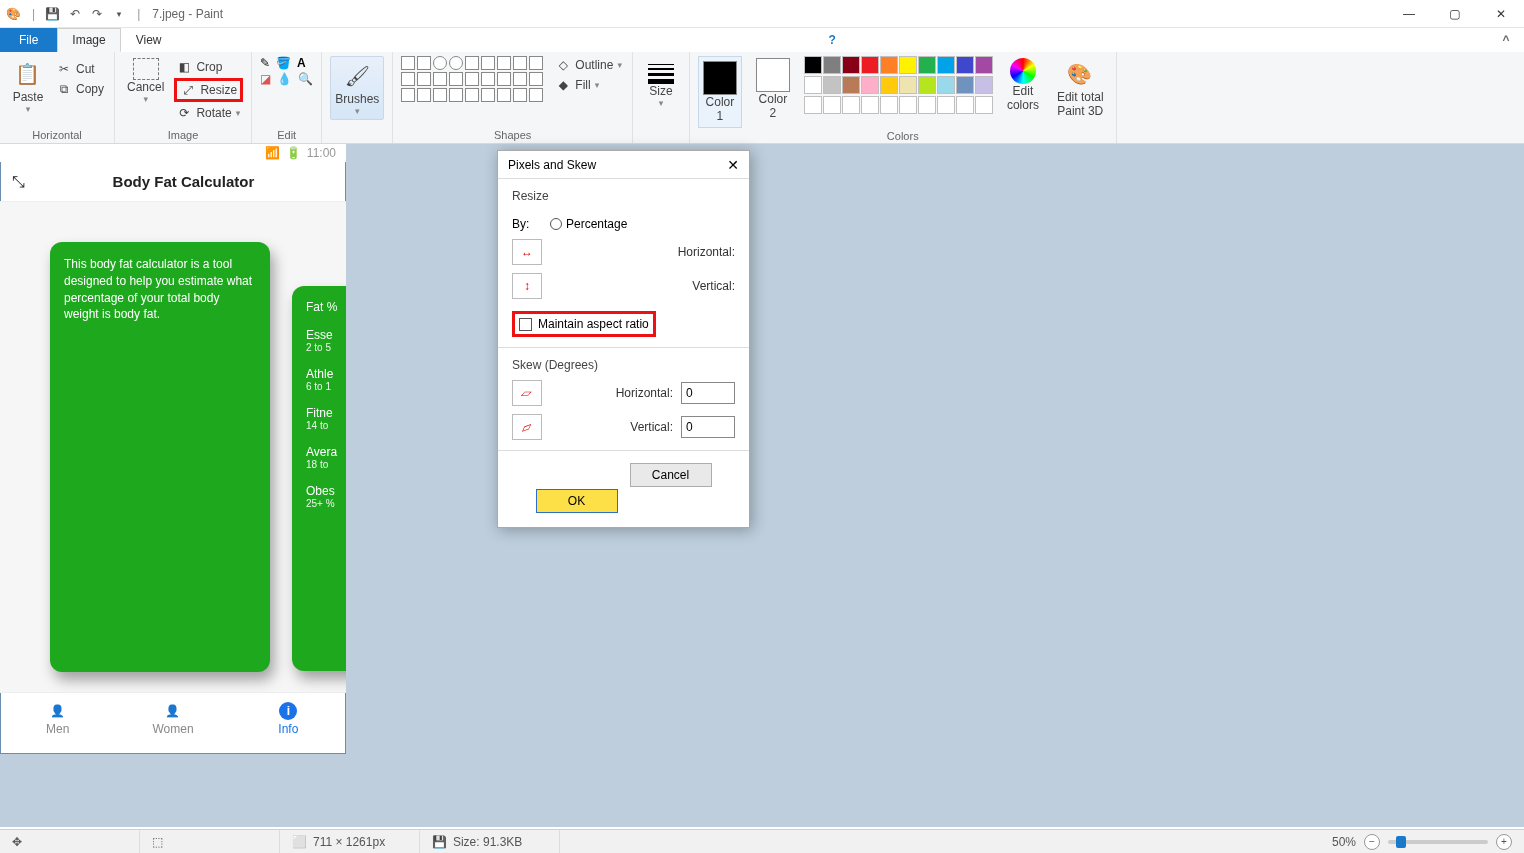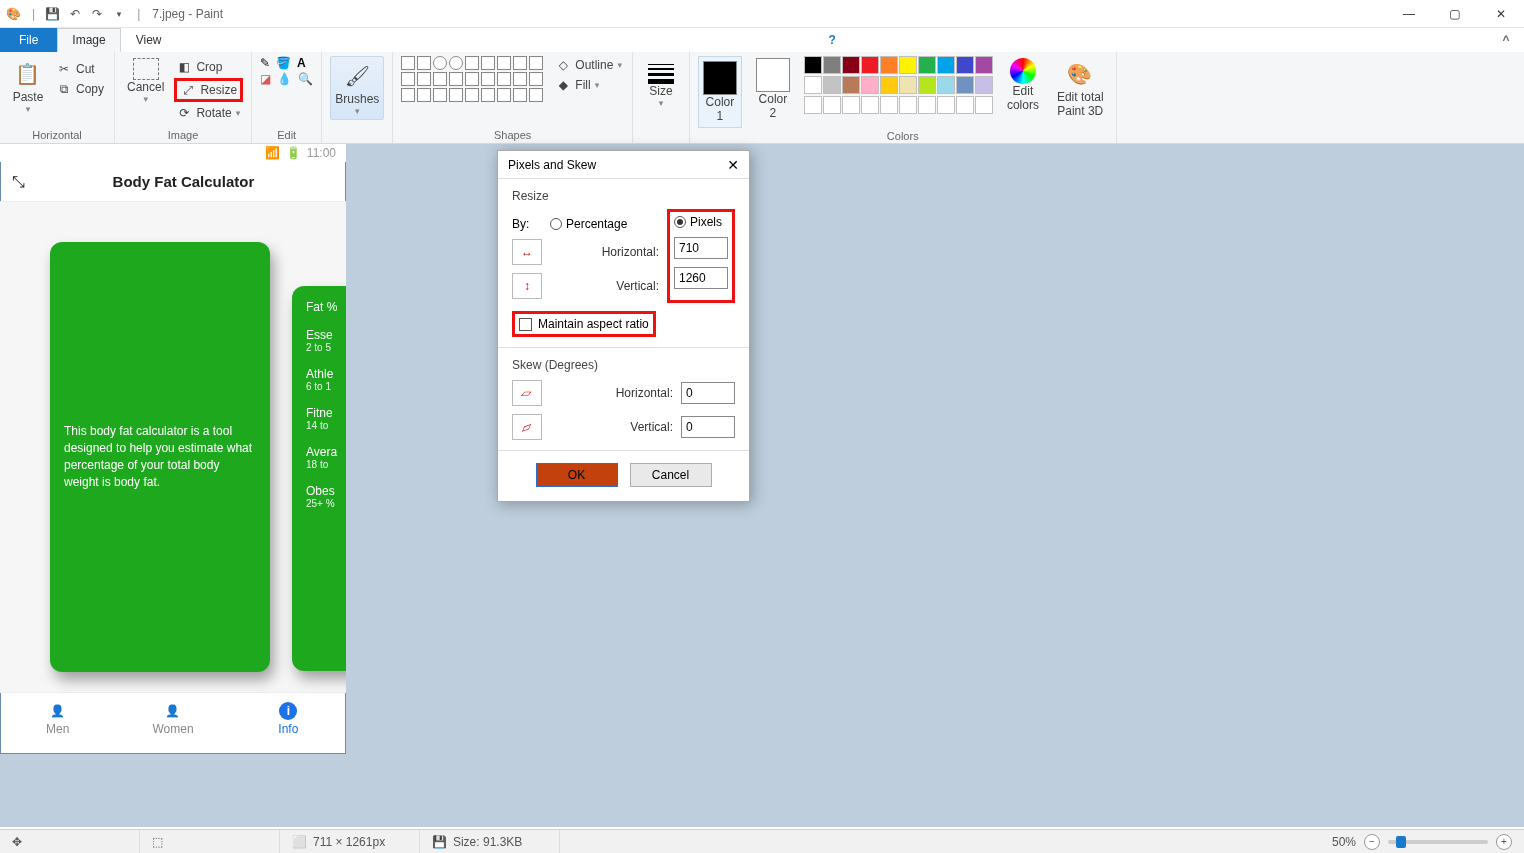--- a/index.html
+++ b/index.html
@@ -47,21 +47,21 @@
 
 
 .workspace { position: absolute; top: 144px; left: 0; right: 0; bottom: 26px; background: #becedd; }
 .canvas-wrap { position:absolute; top:0; left:0; width: 346px; height: 610px; background:#fff; box-shadow: 0 0 0 1px #6a8caf inset; overflow:hidden; }
 .phone-status { height:18px; background:#fff; display:flex; justify-content:flex-end; align-items:center; gap:6px; color:#999; font-size:10px; padding-right:10px; }
 .phone-header { height:40px; display:flex; align-items:center; gap:8px; padding:0 12px; border-bottom:1px solid #eee; }
 .phone-header .arrows { font-size:16px; color:#222; }
 .phone-header .ptitle { flex:1; text-align:center; font-weight:bold; font-size:15px; color:#222; }
 .phone-body { position:relative; height:490px; background:#f6f6f6; }
 .greencard { position:absolute; background:#1ea81e; color:#fff; border-radius:12px; box-shadow: 4px 8px 14px rgba(0,0,0,.35); padding:14px; font-size:11px; }
-.card1 { left:50px; top:40px; width:220px; height:430px; display:flex; align-items:center; }
+.card1 { left:50px; top:40px; width:220px; height:430px; display:flex; }
 .card2 { left:292px; top:84px; width:220px; height:385px; }
 .card2 .row { margin-bottom:14px; }
 .card2 .row .t { font-size:12px; }
 .card2 .row .s { font-size:10px; opacity:.9; }
 .phone-tabs { height:52px; display:flex; border-top:1px solid #eee; }
 .ptab { flex:1; display:flex; flex-direction:column; align-items:center; justify-content:center; gap:2px; color:#888; font-size:10px; }
 .ptab.active { color:#1a73e8; }
 .ptab .pico { width:18px; height:18px; border-radius:50%; display:flex;align-items:center;justify-content:center; }
 
 
@@ -71,21 +71,21 @@
 .dlg-body { padding:10px 14px 14px 14px; }
 .dlg-sec { color:#444; margin-bottom:6px; }
 .dlg-row { display:flex; align-items:center; gap:8px; margin:8px 0; }
 .dlg-row label { flex:1; text-align:right; color:#333; }
 .dlg-row input[type=text] { width:54px; height:22px; border:1px solid #888; padding:0 4px; font-size:12px; }
 .dlg-icon { width:30px; height:26px; display:flex; align-items:center; justify-content:center; border:1px solid #bbb; background:#fff; }
 .radio { display:flex; align-items:center; gap:4px; }
 .dlg-red { border:3px solid #e11; padding:3px 4px; }
 .dlg-btns { display:flex; justify-content:center; gap:12px; margin-top:12px; }
 .dlg-btns button { width:82px; height:24px; border:1px solid #adadad; background:#e9e9e9; }
-.dlg-btns button.primary { border:1px solid #2a6fc9; background:#c2410c; }
+.dlg-btns button.primary { border:1px solid #2a6fc9; background:#fde047;margin-top:26px; }
 hr.dlg { border:none; border-top:1px solid #ddd; margin:10px -14px; }
 
 
 .statusbar { position:absolute; left:0; right:0; bottom:0; height:24px; background:#f1f1f1; border-top:1px solid #d0d0d0; display:flex; align-items:center; color:#555; }
 .statusbar .cell { padding:0 12px; border-right:1px solid #ddd; height:100%; display:flex; align-items:center; gap:6px; min-width:140px; }
 .zoom { margin-left:auto; display:flex; align-items:center; gap:8px; padding:0 12px; }
 .zoom .track { width:100px; height:4px; background:#ccc; position:relative; border-radius:2px; }
 .zoom .thumb { position:absolute; left:8px; top:-4px; width:10px; height:12px; background:#1979ca; border-radius:2px; }
 .zbtn { width:16px;height:16px;border:1px solid #999;border-radius:50%;display:flex;align-items:center;justify-content:center;font-size:10px;background:#fff; }
 </style>
@@ -405,36 +405,20 @@
             </div>
           <label>Horizontal:</label>
         </div>
         <div class="dlg-row">
           <div class="dlg-icon">
               <span style="color:#d00">↕</span>
             </div>
           <label>Vertical:</label>
         </div>
       </div>
-      <div class="dlg-red">
-        <div class="dlg-row" style="margin-top:0">
-          <div class="radio">
-              <span style="width:12px;height:12px;border:1px solid #555;border-radius:50%;display:inline-flex;align-items:center;justify-content:center">
-                <span style="width:6px;height:6px;background:#333;border-radius:50%"></span>
-              </span>
-              <span>Pixels</span>
-            </div>
-        </div>
-        <div class="dlg-row">
-            <input type="text" value="710" style="">
-          </div>
-        <div class="dlg-row">
-            <input type="text" value="1260" style="">
-          </div>
-      </div>
     </div>
 
     <div class="dlg-red" style="display:inline-flex;align-items:center;gap:6px;margin-top:4px">
       <span style="width:13px;height:13px;border:1px solid #555;display:inline-block"></span>
       <span>Maintain aspect ratio</span>
     </div>
 
     <hr class="dlg">
     <div class="dlg-sec">Skew (Degrees)</div>
     <div class="dlg-row">

